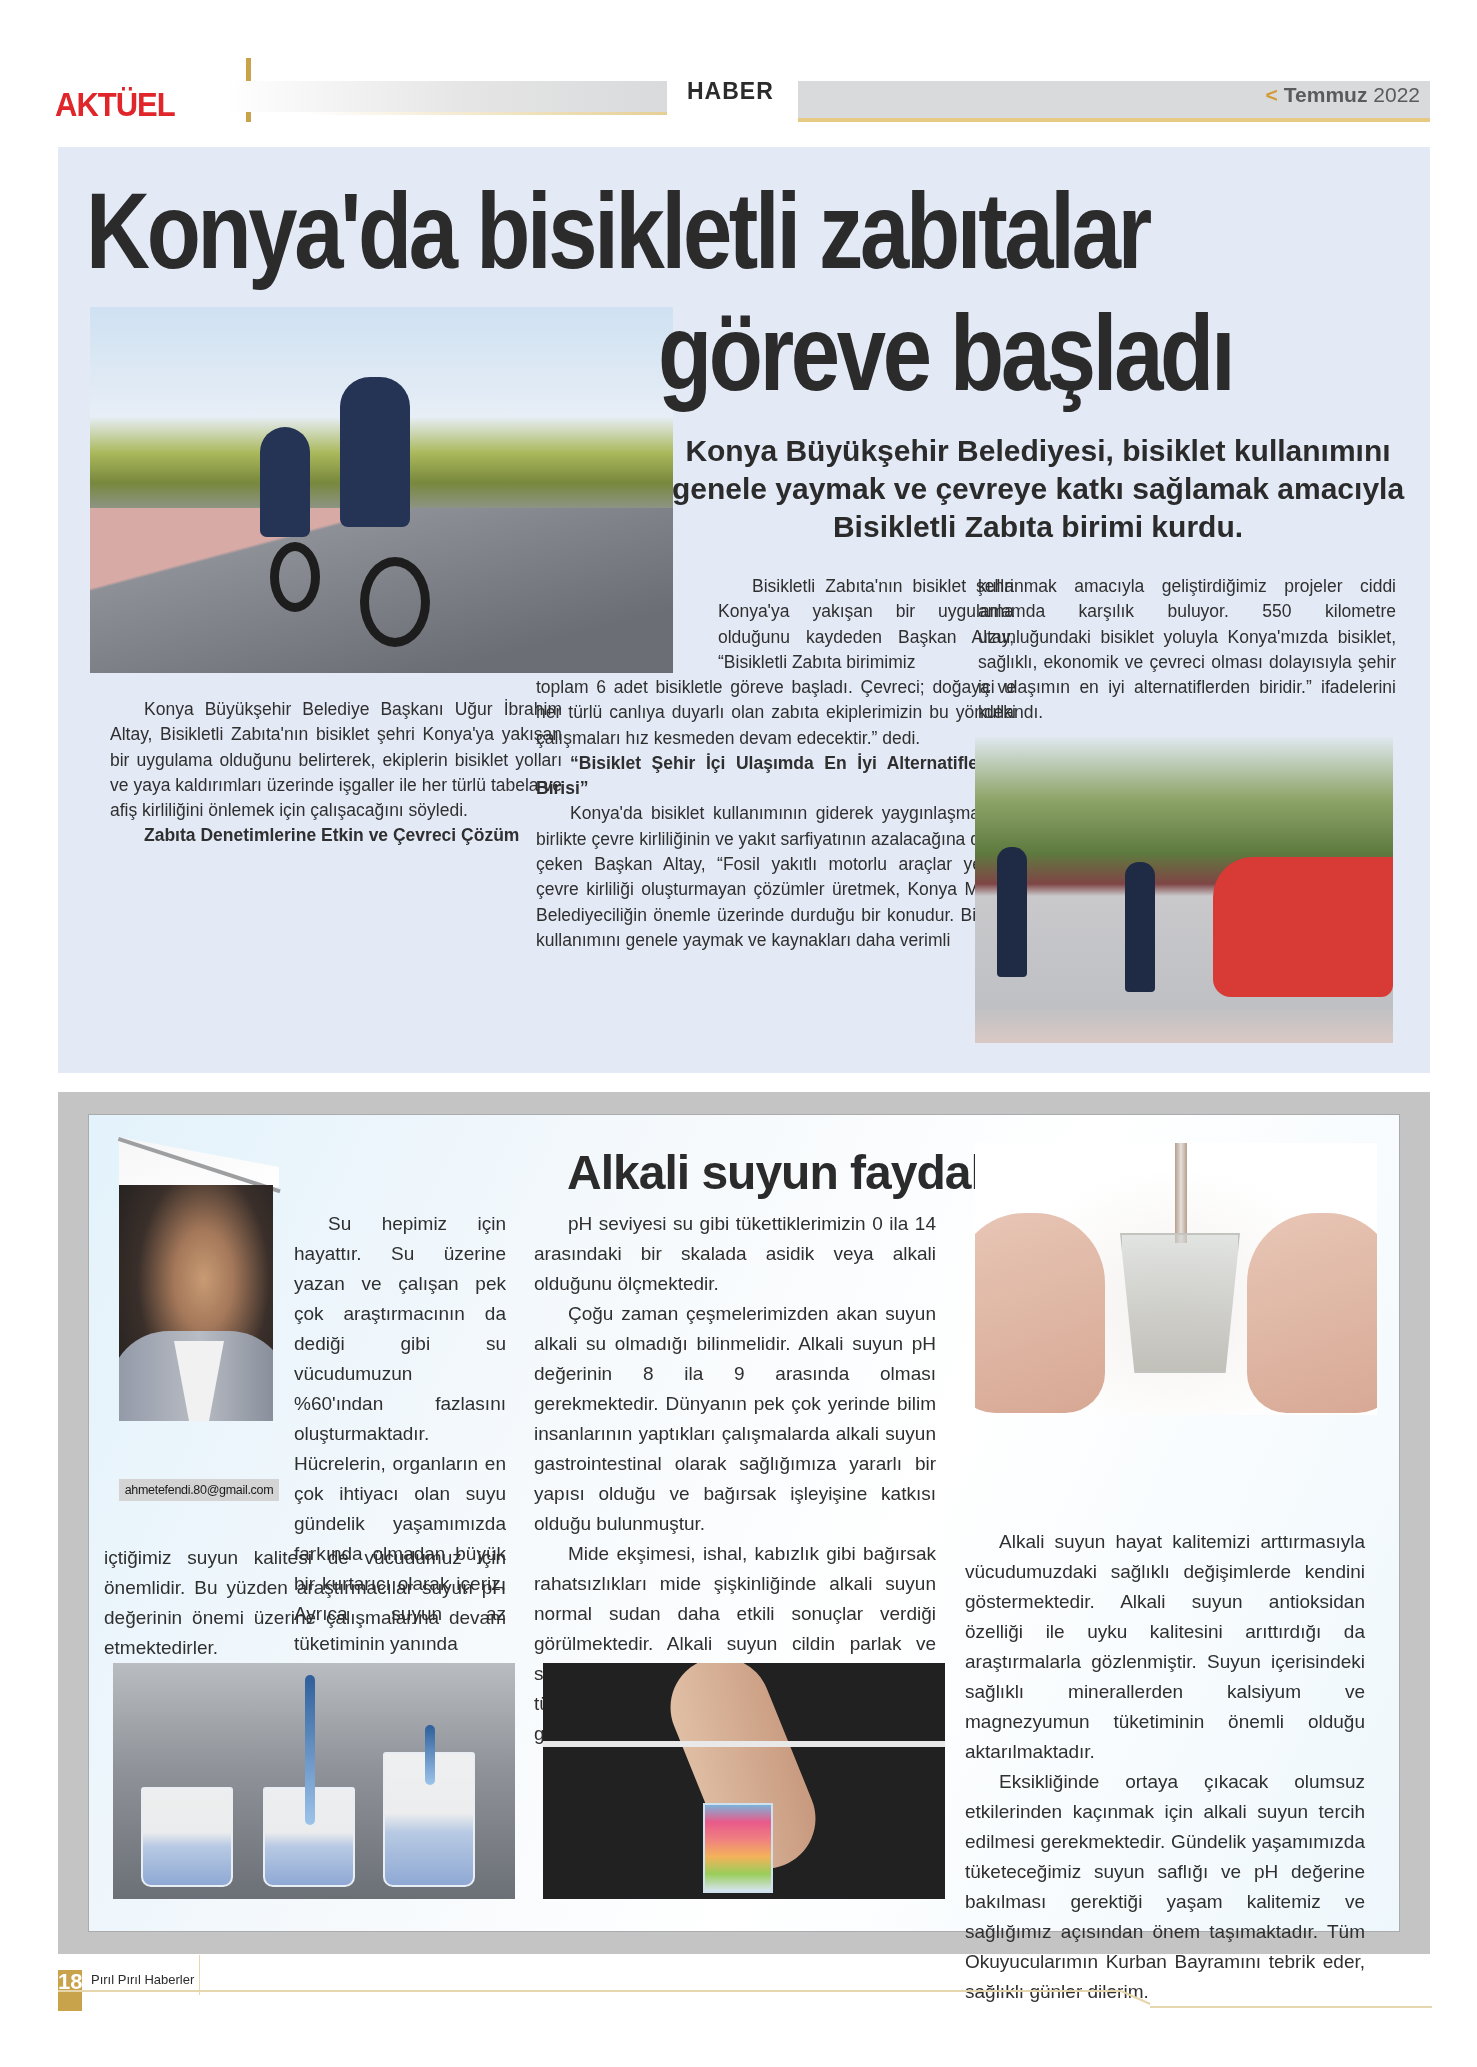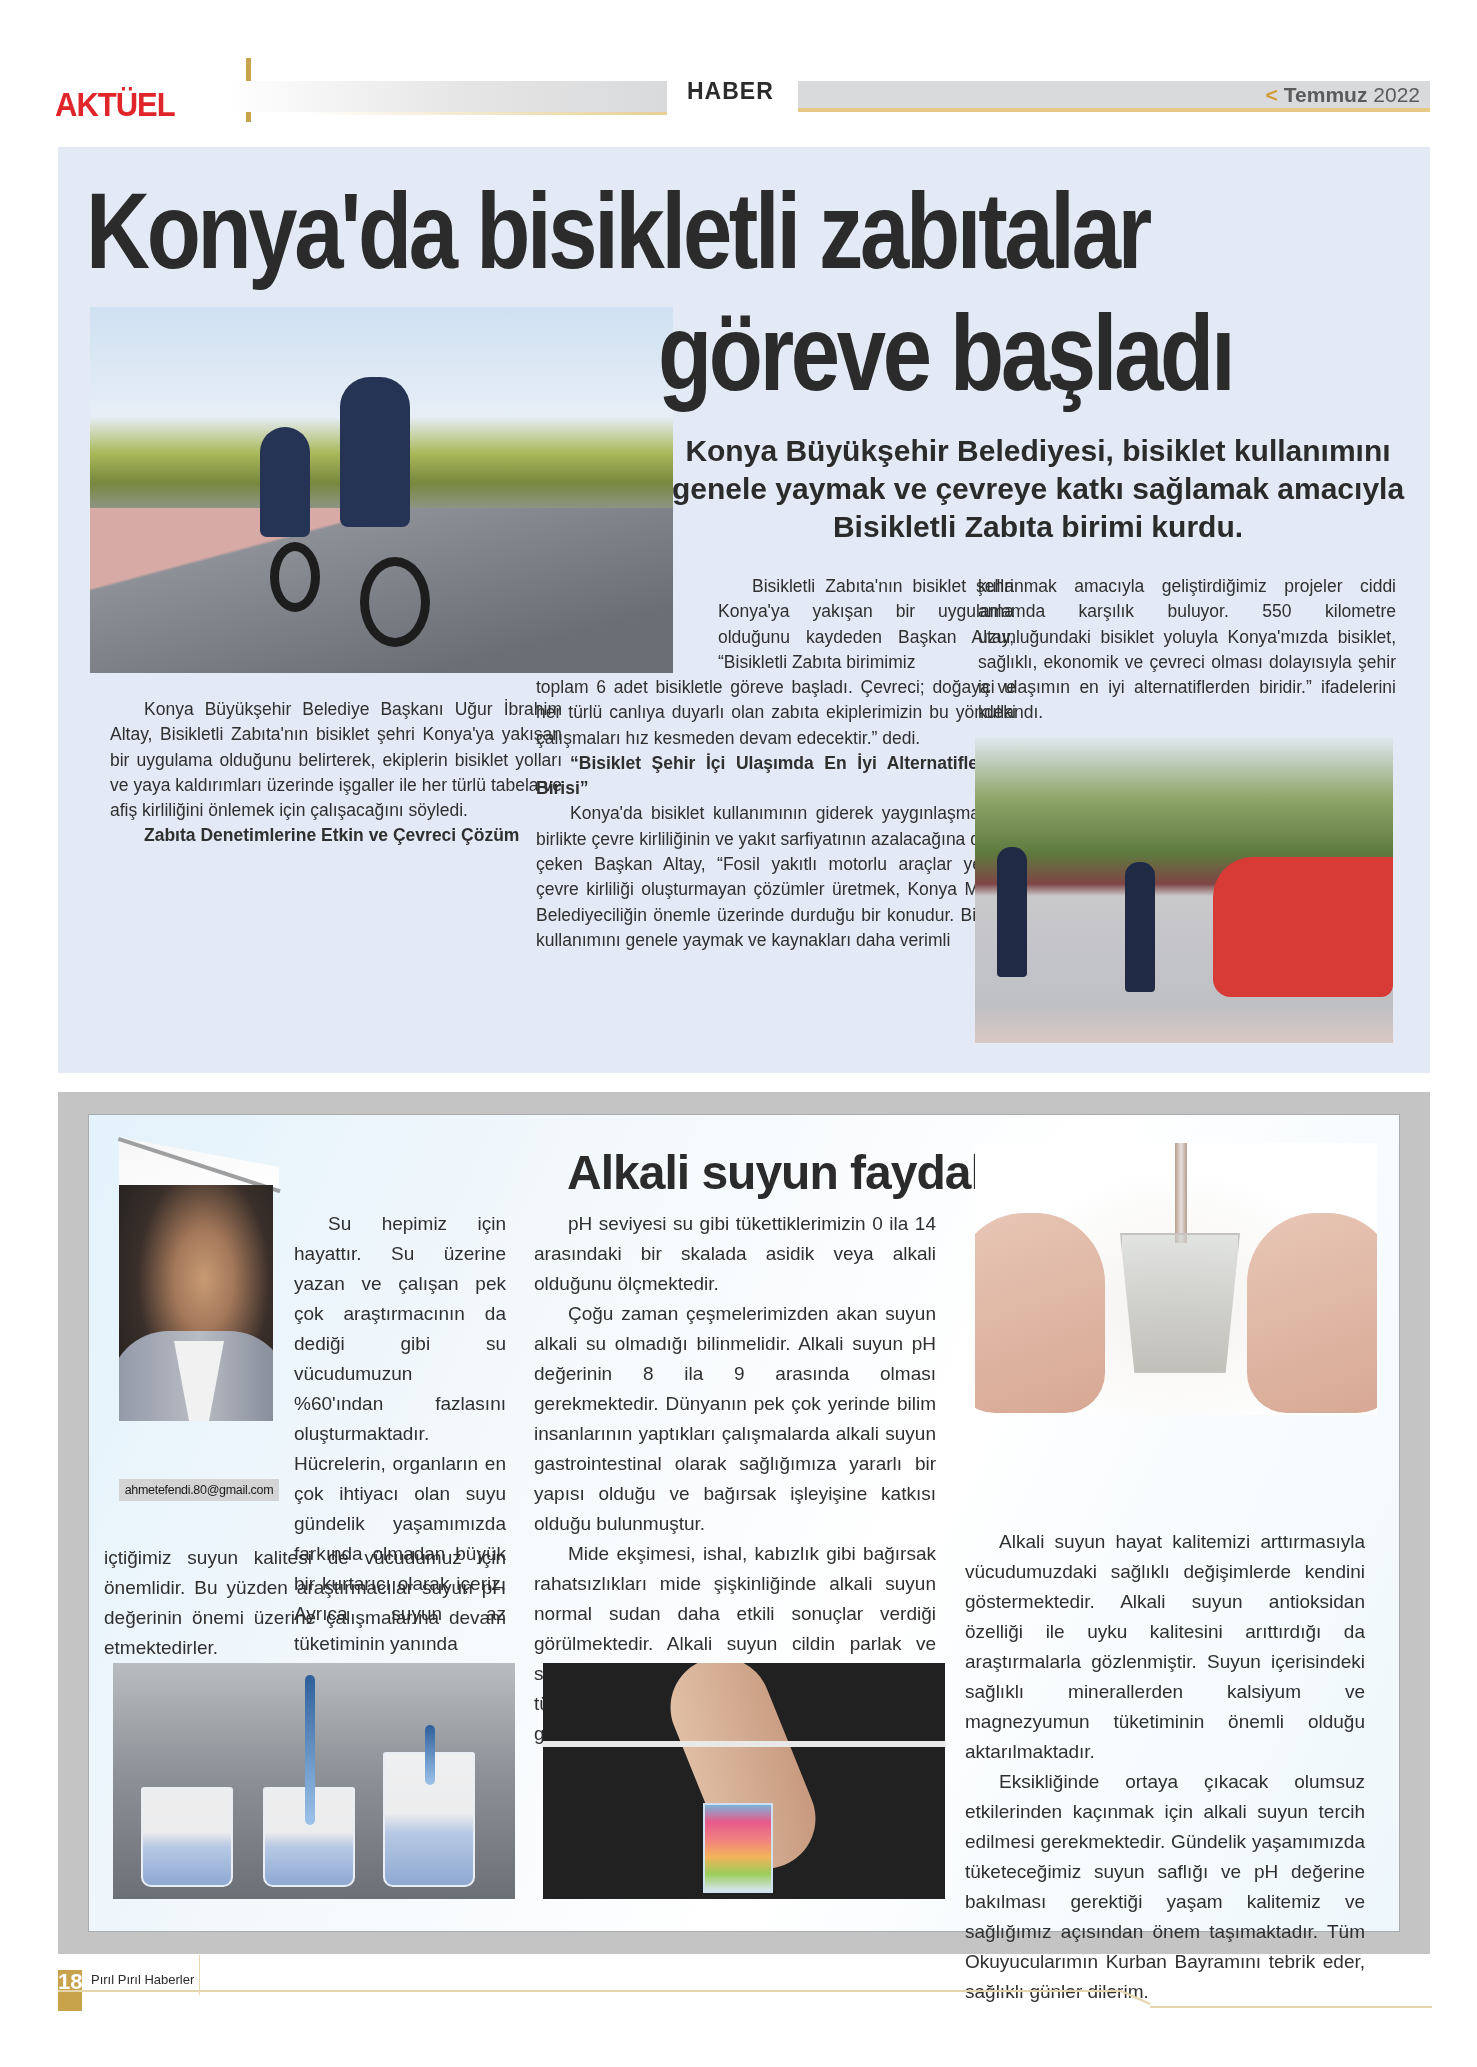--- a/index.html
+++ b/index.html
@@ -5,21 +5,21 @@
   * { box-sizing: border-box; margin: 0; padding: 0; }
   html, body { width: 1477px; height: 2067px; background: #ffffff; overflow: hidden; }
   body { position: relative; font-family: "Liberation Sans", sans-serif; color: #2b2b2b; }
 
   
   .hdr-logo { position: absolute; left: 55px; top: 88px; font-family: "Liberation Sans", sans-serif; font-weight: 900; font-size: 31px; color: #e0262b; letter-spacing: -1px; transform: scaleY(1.05); font-style: normal; }
   .hdr-logo-bar { position: absolute; left: 246px; top: 58px; width: 5px; height: 64px; background: #c9a24c; }
   .hdr-grad { position: absolute; left: 225px; top: 81px; width: 442px; height: 31px; background: linear-gradient(to right, #ffffff 0%, #e5e5e5 55%, #d9dadc 100%); }
   .hdr-grad::after { content: ""; position: absolute; left: 80px; right: 0; bottom: -3px; height: 3px; background: linear-gradient(to right, #fff, #e6cf94); }
   .hdr-section { position: absolute; left: 687px; top: 78px; font-size: 23px; font-weight: 700; color: #2b2b2b; letter-spacing: 1px; }
-  .hdr-datebar { position: absolute; left: 798px; top: 81px; width: 632px; height: 31px; background: #d9dadc; border-bottom: 4px solid #e6c985; }
+  .hdr-datebar { position: absolute; left: 798px; top: 81px; width: 632px; height: 41px; background: #d9dadc; border-bottom: 4px solid #e6c985; }
   .hdr-date { position: absolute; right: 10px; top: 2px; font-size: 21px; color: #5b5b5b; }
   .hdr-date .chev { color: #d29a34; font-weight: 700; margin-right: 6px; }
   .hdr-date .month { font-weight: 700; }
 
   
   .art1 { position: absolute; left: 58px; top: 147px; width: 1372px; height: 926px; background: #e3e9f5; }
   .art1-title { position: absolute; left: 28px; top: 30px; width: 1330px; font-family: "Liberation Sans", sans-serif; font-weight: 700; color: #2b2b2b; font-size: 108px; line-height: 108px; letter-spacing: -4px; transform: scaleX(0.82); transform-origin: left top; white-space: nowrap; }
   .art1-title2 { position: absolute; left: 600px; top: 152px; font-weight: 700; color: #2b2b2b; font-size: 108px; line-height: 108px; letter-spacing: -4px; transform: scaleX(0.82); transform-origin: left top; white-space: nowrap; }
   .photo1 { position: absolute; left: 32px; top: 160px; width: 583px; height: 366px; background: linear-gradient(180deg, #cfe1f2 0%, #e7eef6 30%, #a9b85a 40%, #78883d 48%, #969aa3 58%, #6f7278 80%, #d9a3a0 92%, #c99995 100%); overflow: hidden; }
   .photo1 .road { position: absolute; left: 0; bottom: 0; width: 100%; height: 45%; background: linear-gradient(165deg, #d7aaa5 0%, #d7aaa5 25%, #8d9097 26%, #6b6e74 80%); }

